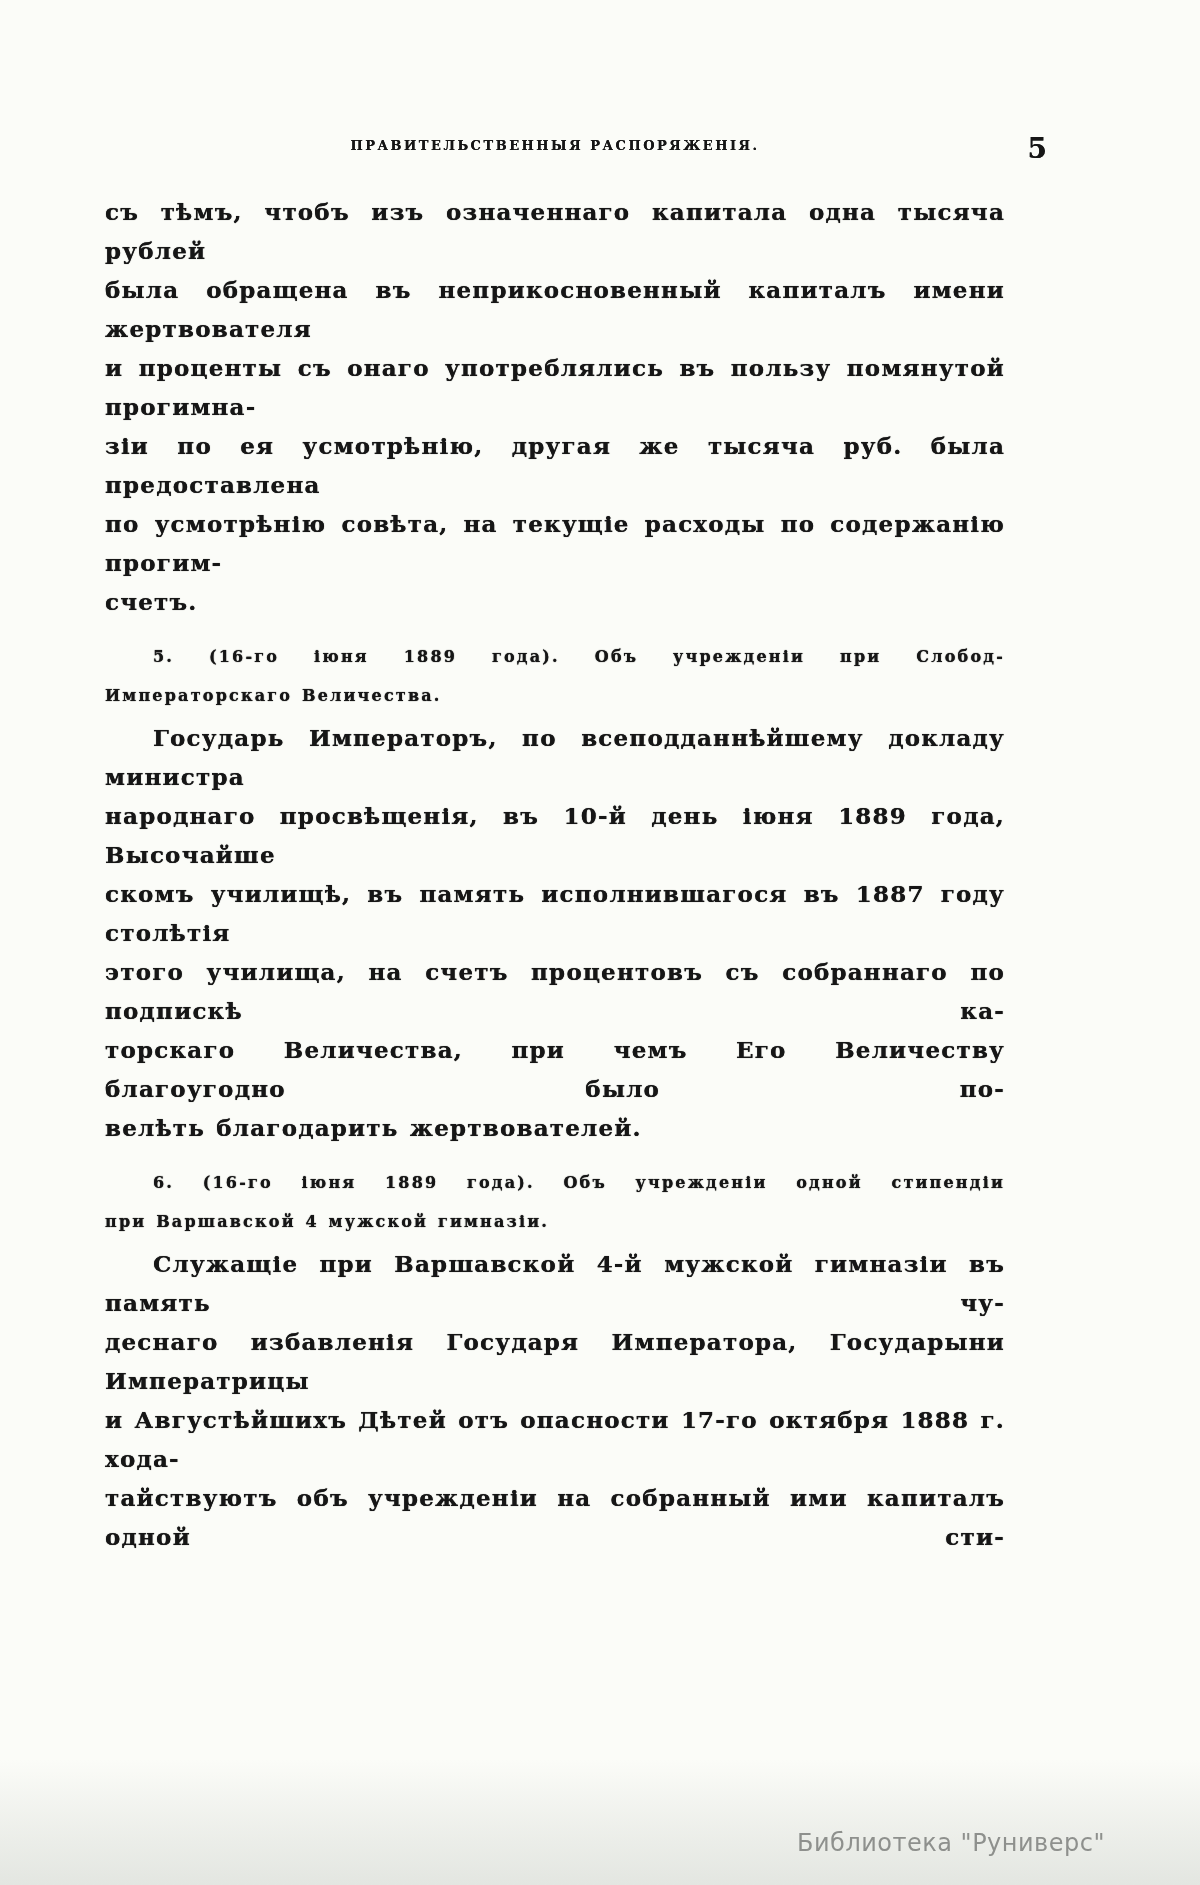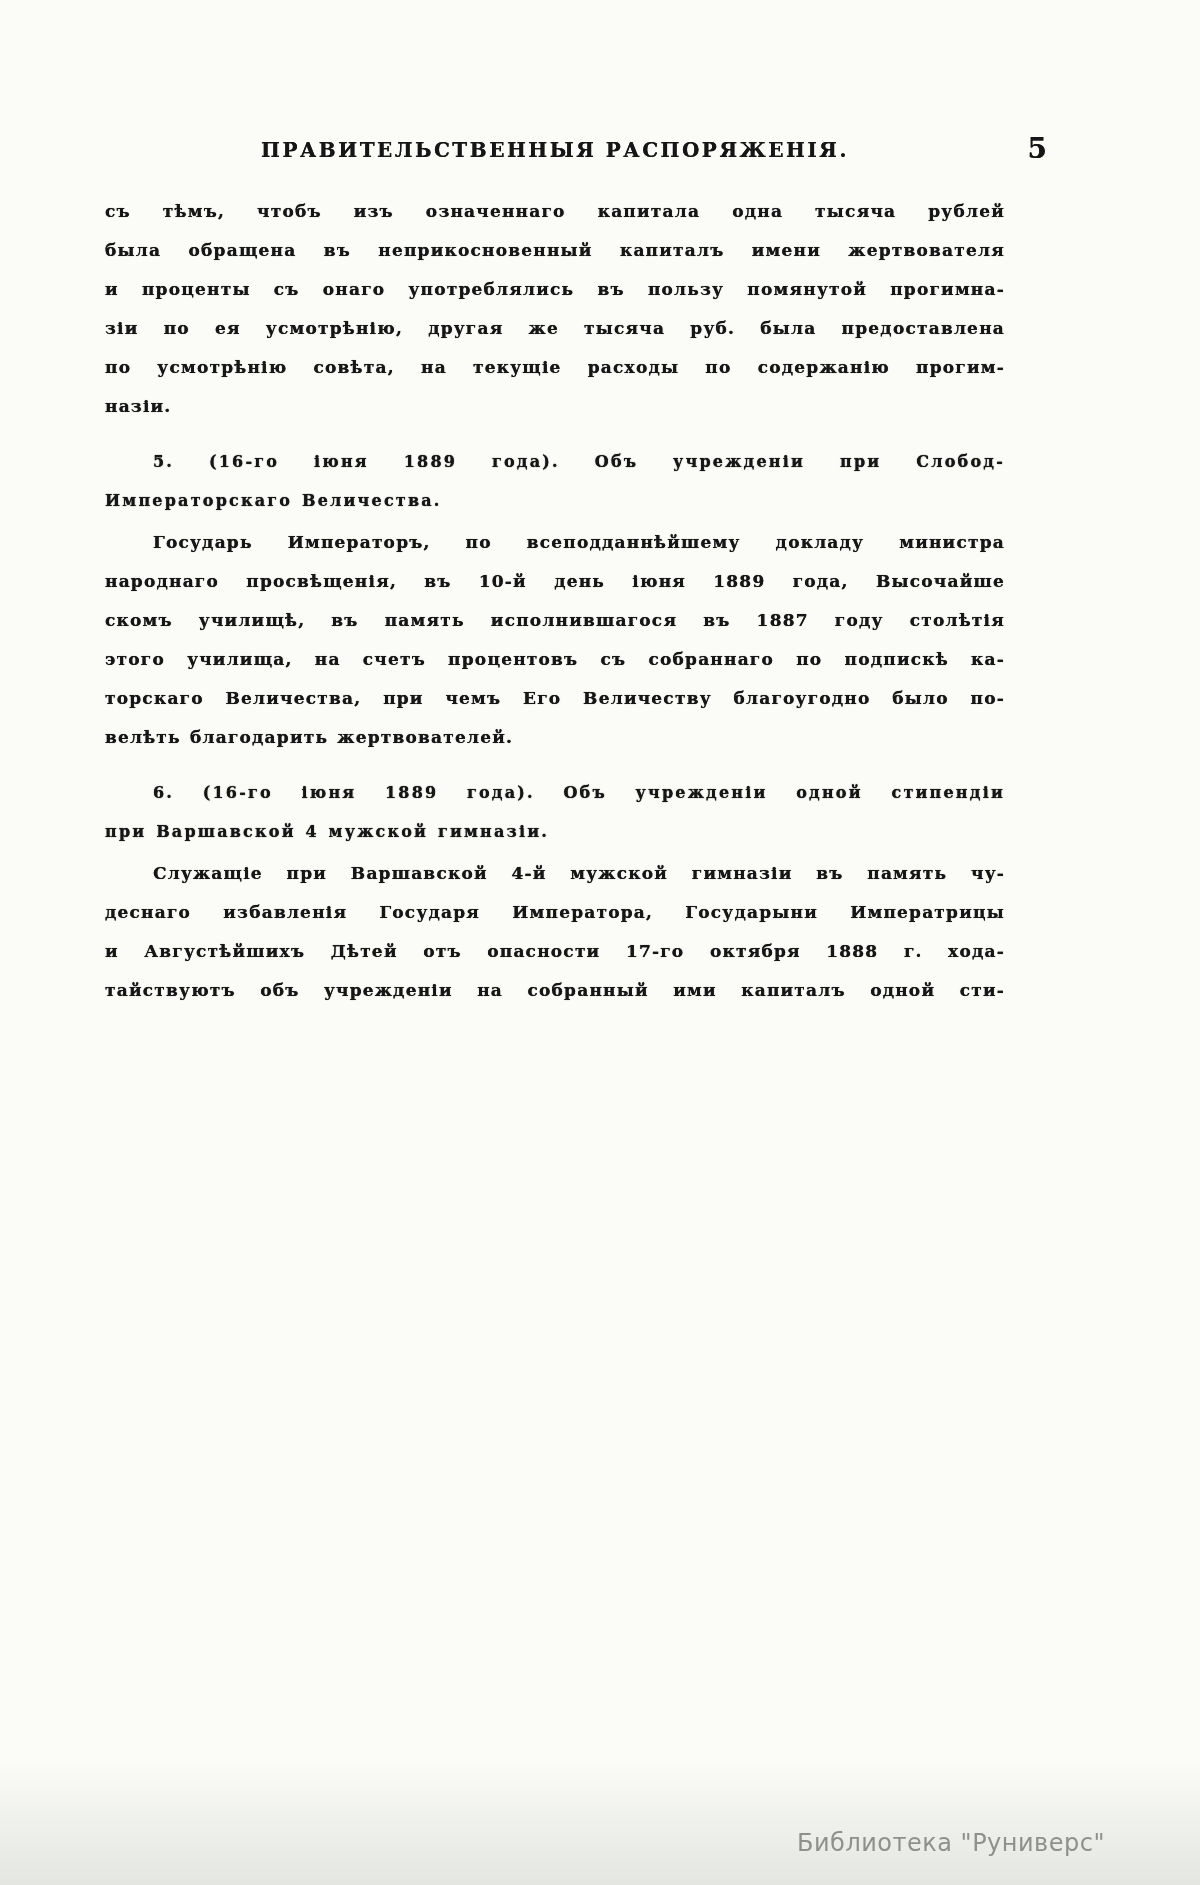--- a/index.html
+++ b/index.html
@@ -21,21 +21,21 @@
   .header {
     position: absolute;
     top: 138px;
     left: 105px;
     width: 900px;
     height: 34px;
   }
   .header-title {
     width: 100%;
     text-align: center;
-    font-size: 20px;
+    font-size: 13px;
     font-weight: bold;
     letter-spacing: 2.5px;
     text-shadow: 0 0 0.6px #161616;
     white-space: nowrap;
   }
   .page-num {
     position: absolute;
     top: -6px;
     right: -42px;
     font-size: 28px;
@@ -45,21 +45,21 @@
   
   .content {
     position: absolute;
     top: 192px;
     left: 105px;
     width: 900px;
   }
   .block { margin: 0; }
   .block.heading { margin-top: 16px; margin-bottom: 3px; }
   .line {
-    font-size: 17px;
+    font-size: 23px;
     line-height: 39px;
     font-weight: bold;
     letter-spacing: 1.2px;
     word-spacing: 2px;
     text-shadow: 0 0 0.7px #1a1a1a;
     text-align: justify;
     text-align-last: justify;
     white-space: normal;
   }
   .heading .line {
@@ -100,21 +100,21 @@
   </div>
 
   <div class="content">
 
   <div class="block paragraph">
         <div class="line">съ тѣмъ, чтобъ изъ означеннаго капитала одна тысяча рублей</div>
         <div class="line">была обращена въ неприкосновенный капиталъ имени жертвователя</div>
         <div class="line">и проценты съ онаго употреблялись въ пользу помянутой прогимна-</div>
         <div class="line">зіи по ея усмотрѣнію, другая же тысяча руб. была предоставлена</div>
         <div class="line">по усмотрѣнію совѣта, на текущіе расходы по содержанію прогим-</div>
-        <div class="line no-fill">назіи.</div>
+        <div class="line no-fill">счетъ.</div>
       </div>
       <div class="block heading">
         <div class="line indent">5. (16-го іюня 1889 года). Объ учрежденіи при Слобод-</div>
         <div class="line no-fill">Императорскаго Величества.</div>
       </div>
       <div class="block paragraph">
         <div class="line indent">Государь Императоръ, по всеподданнѣйшему докладу министра</div>
         <div class="line">народнаго просвѣщенія, въ 10-й день іюня 1889 года, Высочайше</div>
         <div class="line">скомъ училищѣ, въ память исполнившагося въ 1887 году столѣтія</div>
         <div class="line">этого училища, на счетъ процентовъ съ собраннаго по подпискѣ ка-</div>

